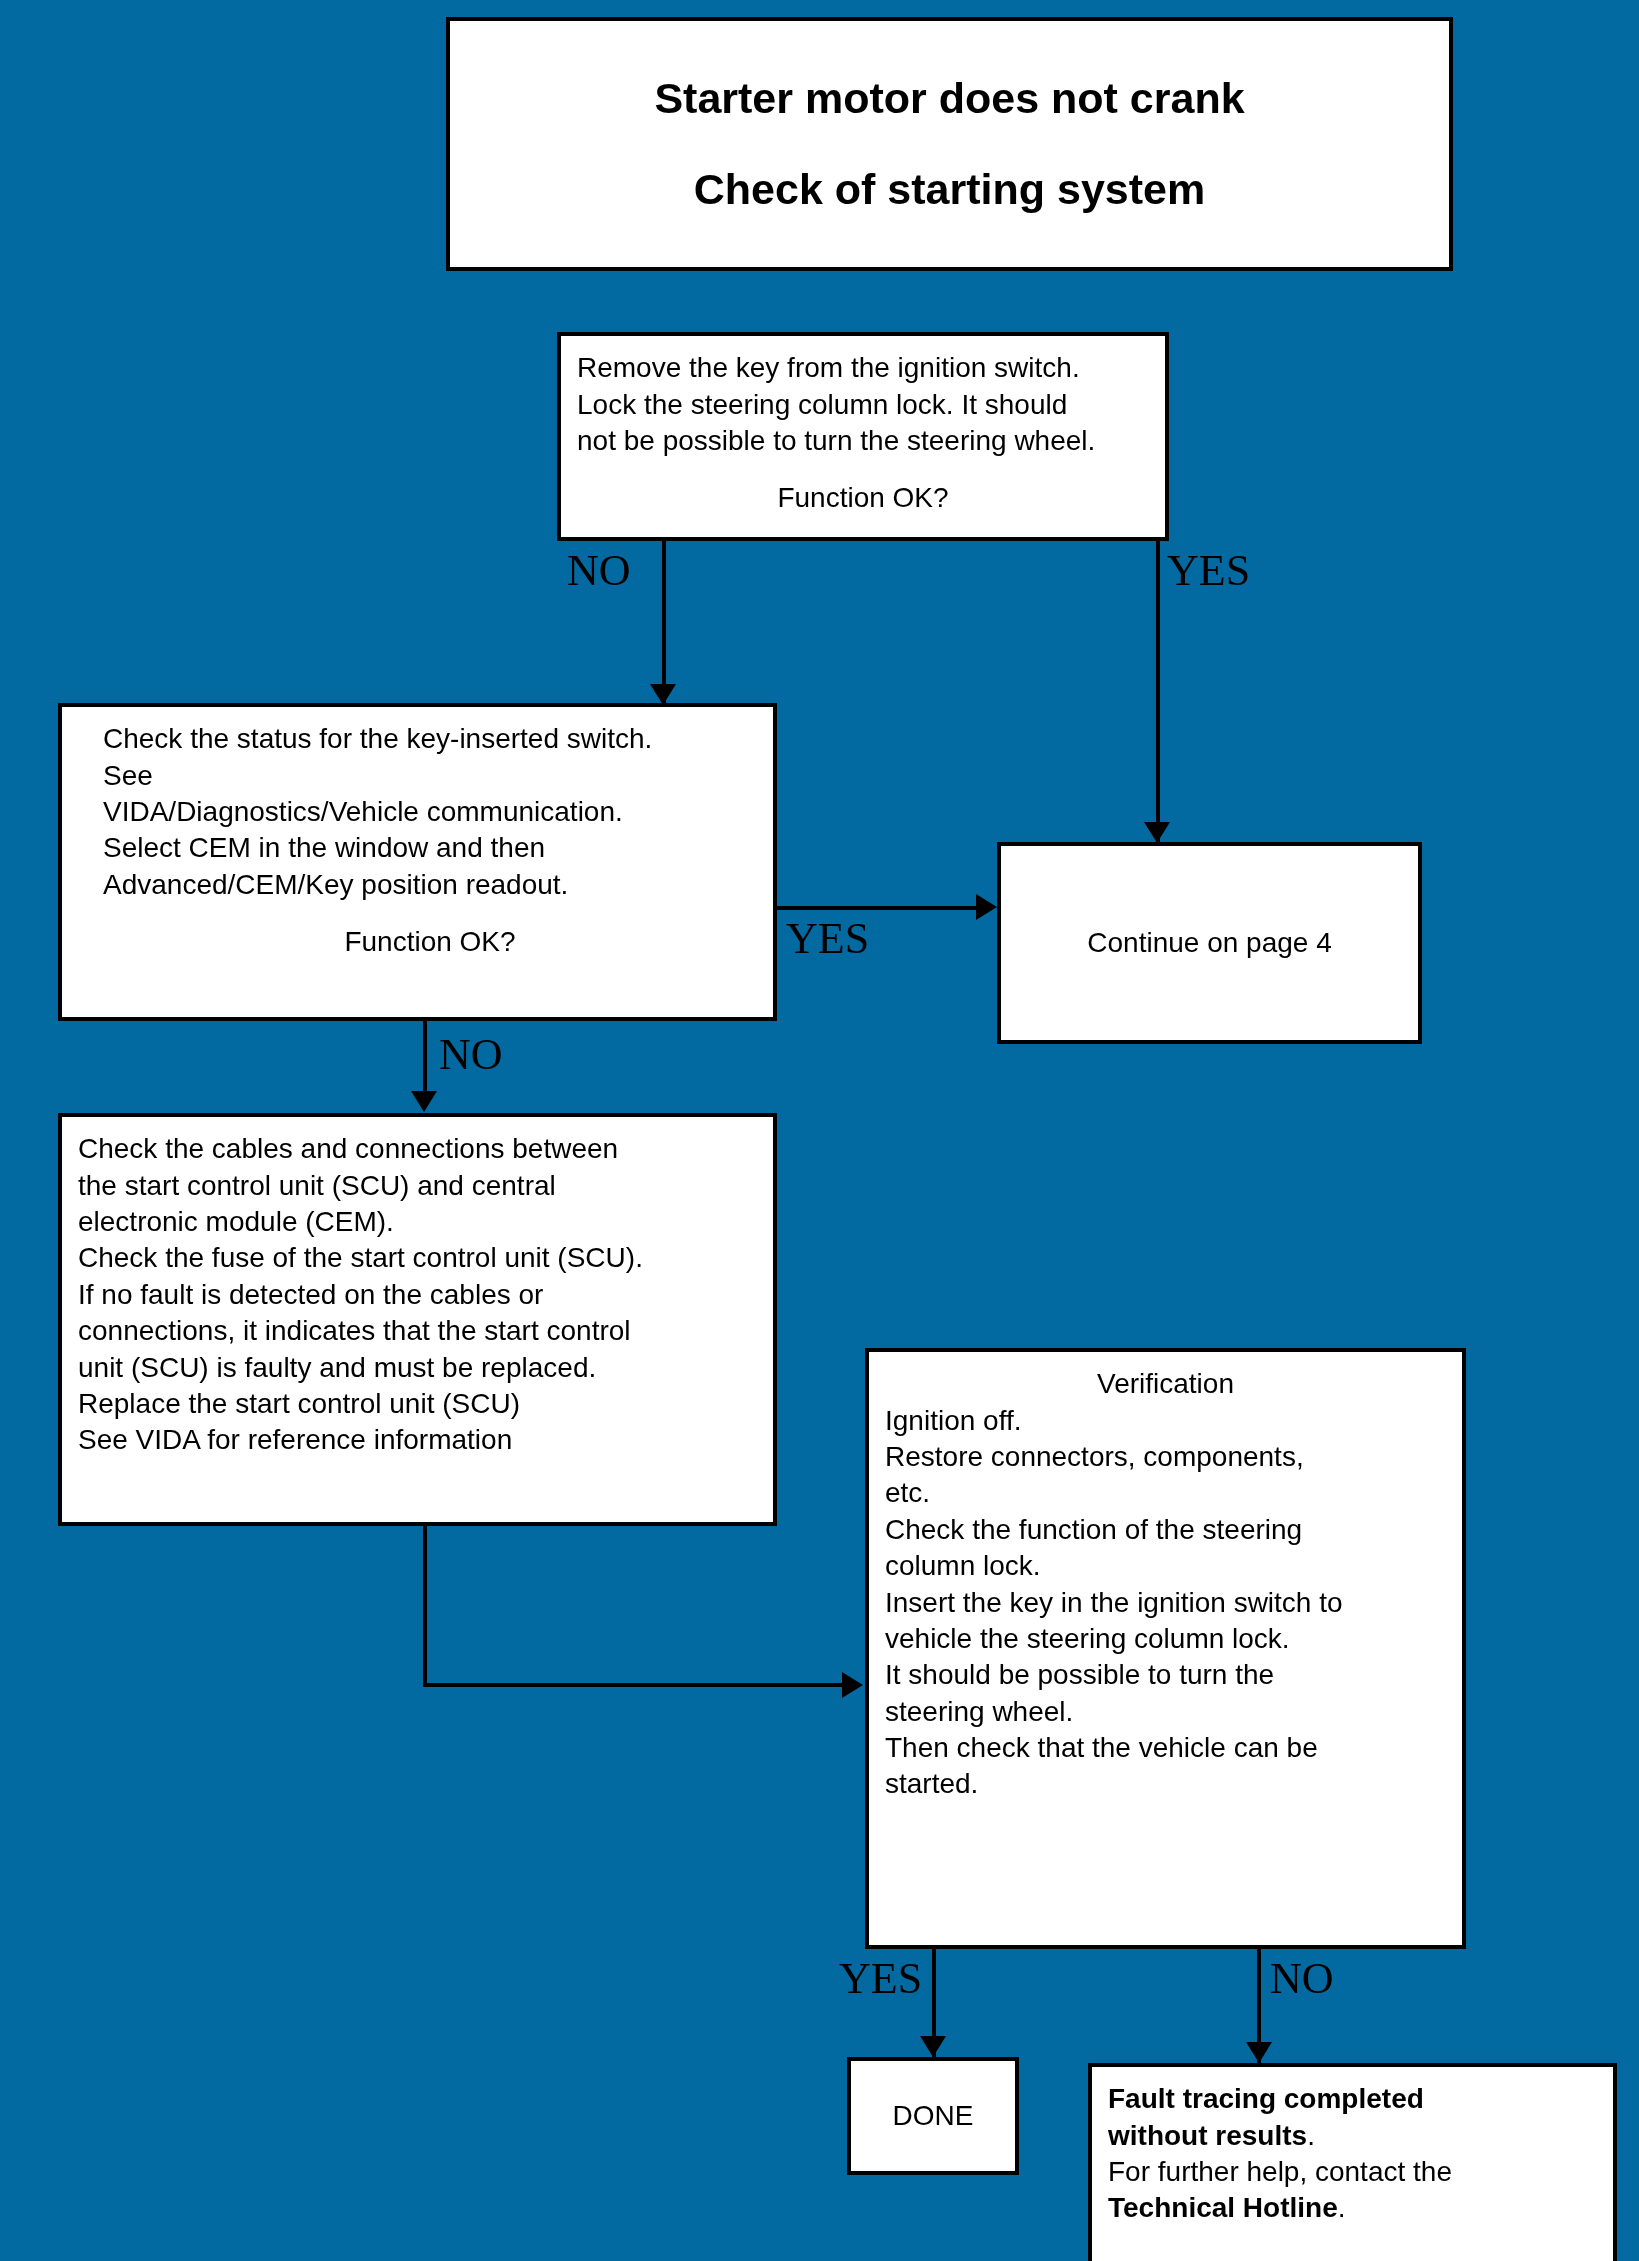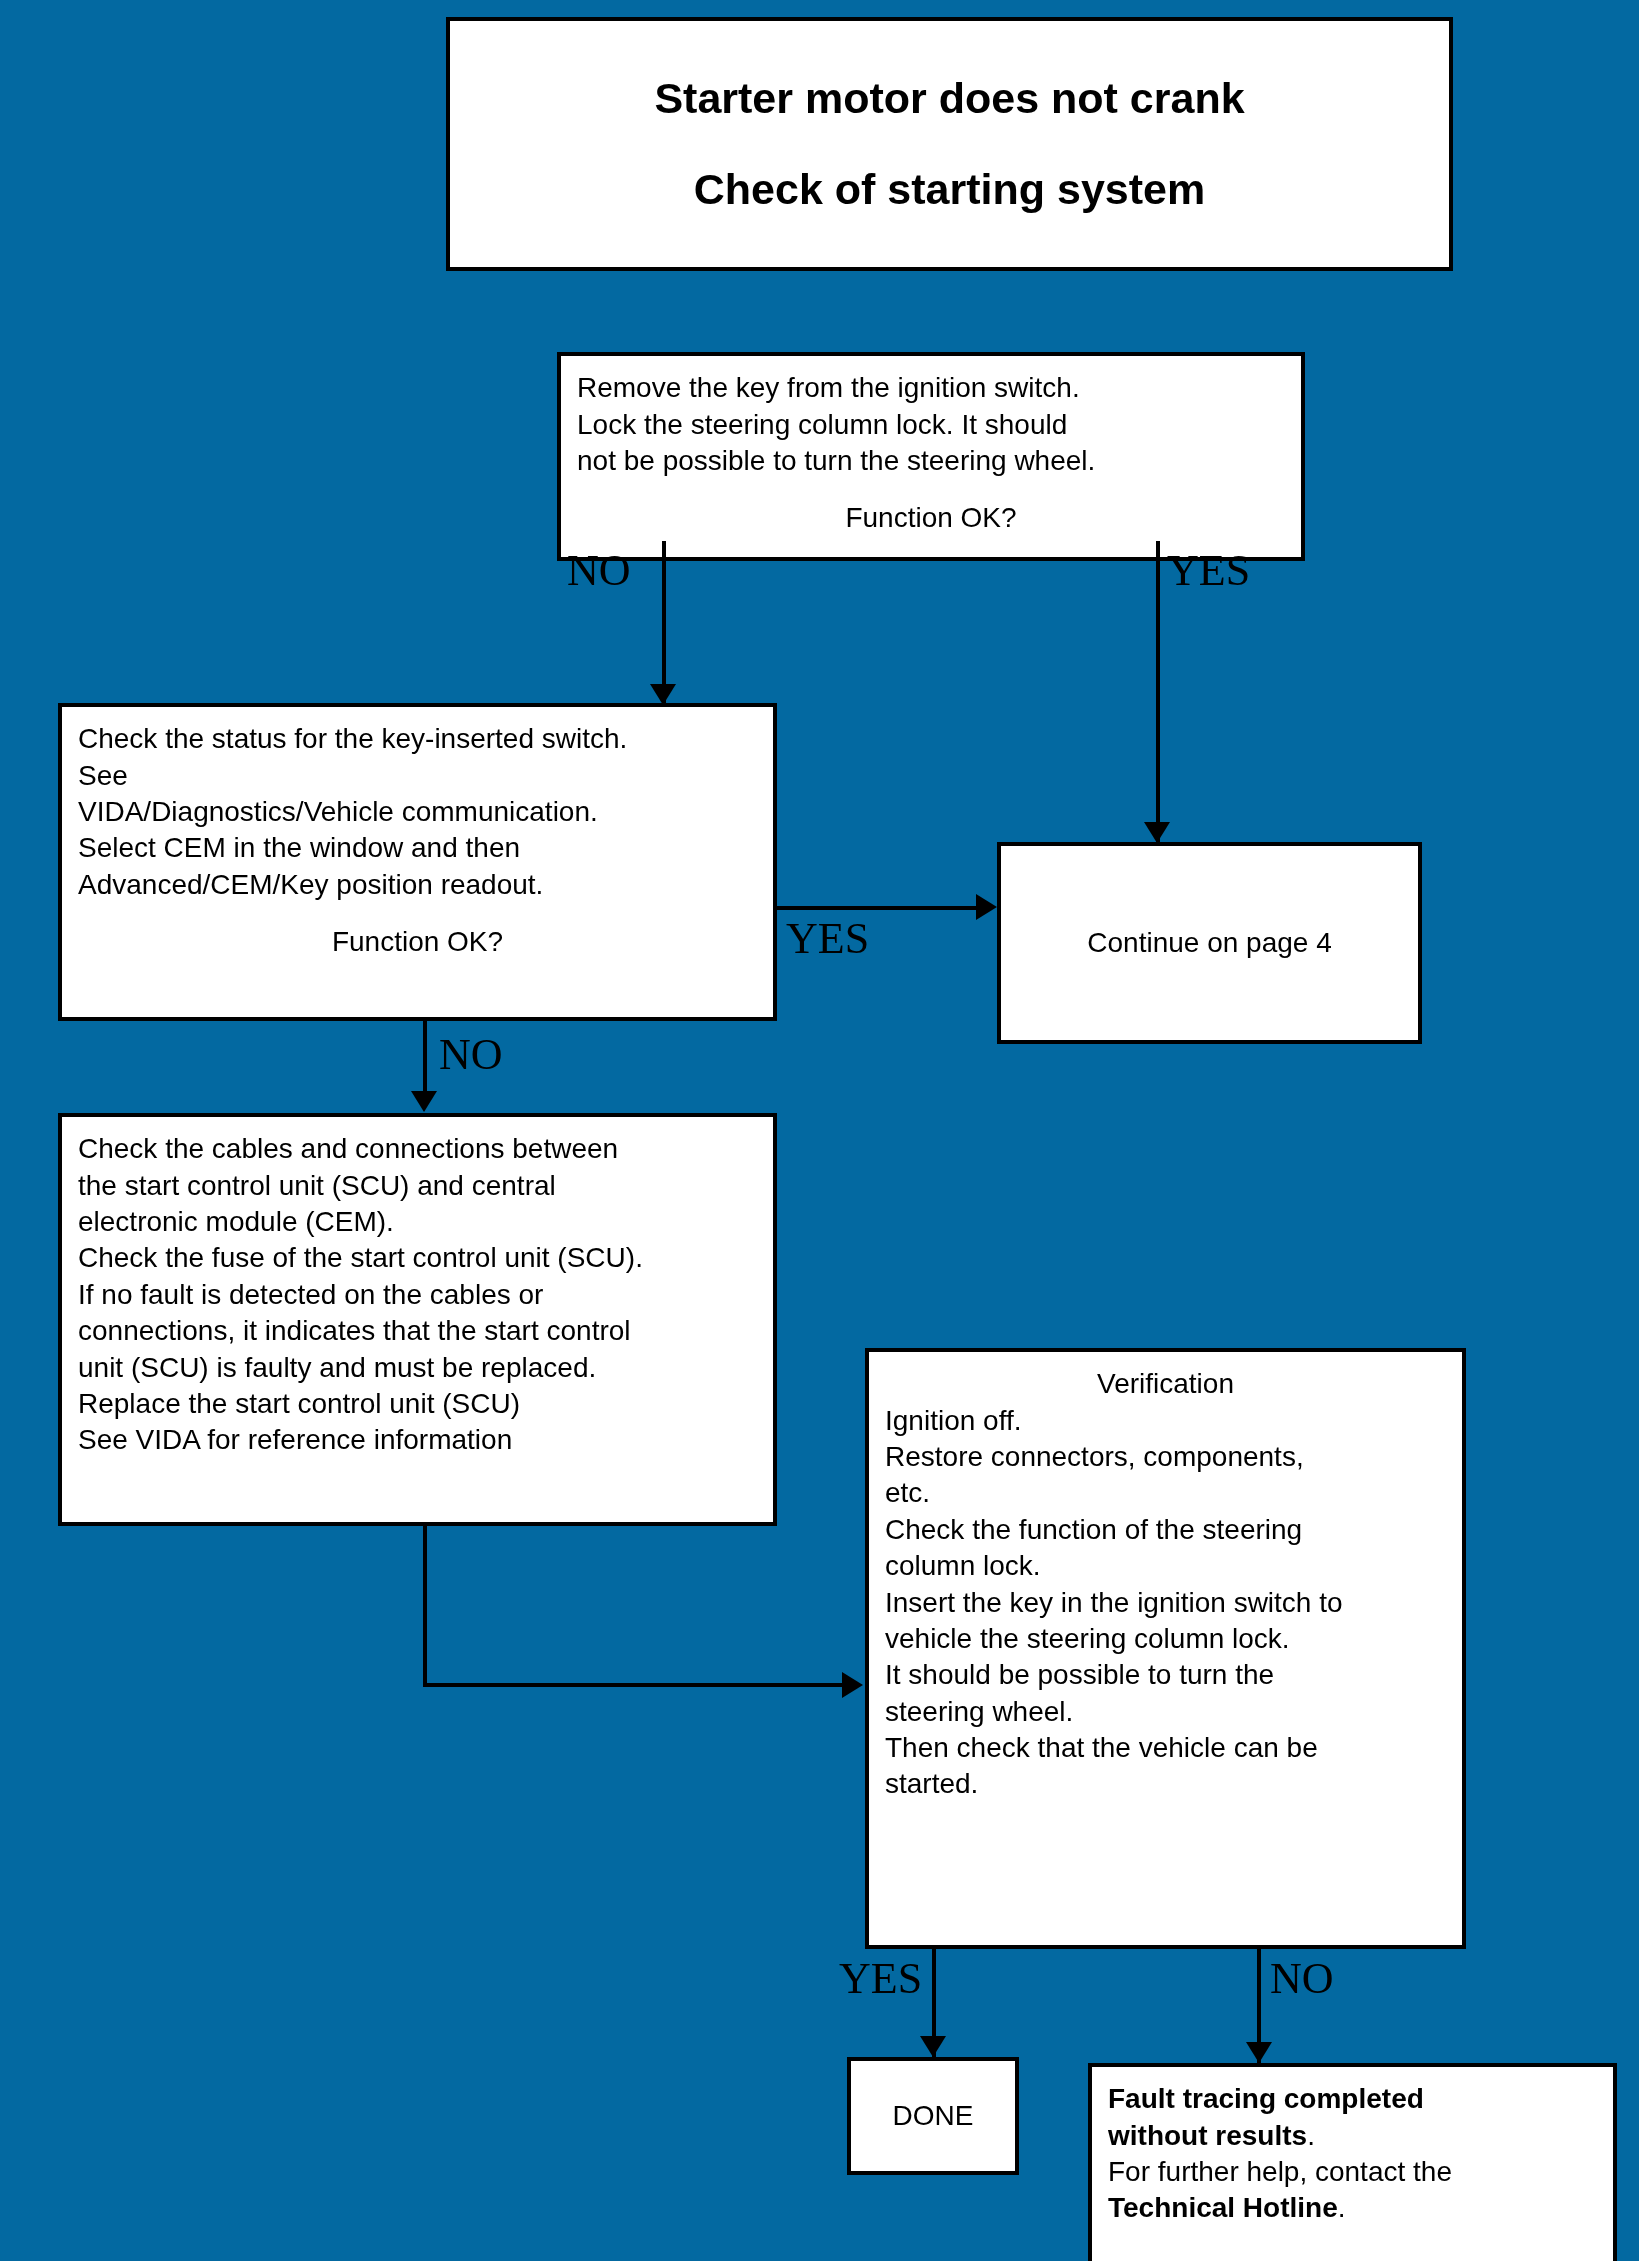--- a/index.html
+++ b/index.html
@@ -43,22 +43,22 @@
   #title-box .tline{
     font-weight:bold;
     font-size:43px;
     letter-spacing:0px;
     text-align:center;
     white-space:pre;
   }
   #title-box .tline.first{margin-bottom:36px;}
 
   
-  #box-key-removal{left:557px;top:332px;width:748px;height:209px;margin-top:20px;}
-  #box-key-switch-status{left:58px;top:703px;width:719px;height:318px;}
+  #box-key-removal{left:557px;top:332px;width:612px;height:209px;}
+  #box-key-switch-status{left:58px;top:703px;width:719px;height:318px;padding-left:25px;}
   #box-continue-page4{
     left:997px;top:842px;width:425px;height:202px;
     display:flex;align-items:center;justify-content:center;
   }
   #box-cables-check{left:58px;top:1113px;width:719px;height:413px;}
   #box-verification{left:865px;top:1348px;width:601px;height:601px;}
   #box-done{
     left:847px;top:2057px;width:172px;height:118px;
     display:flex;align-items:center;justify-content:center;
   }

